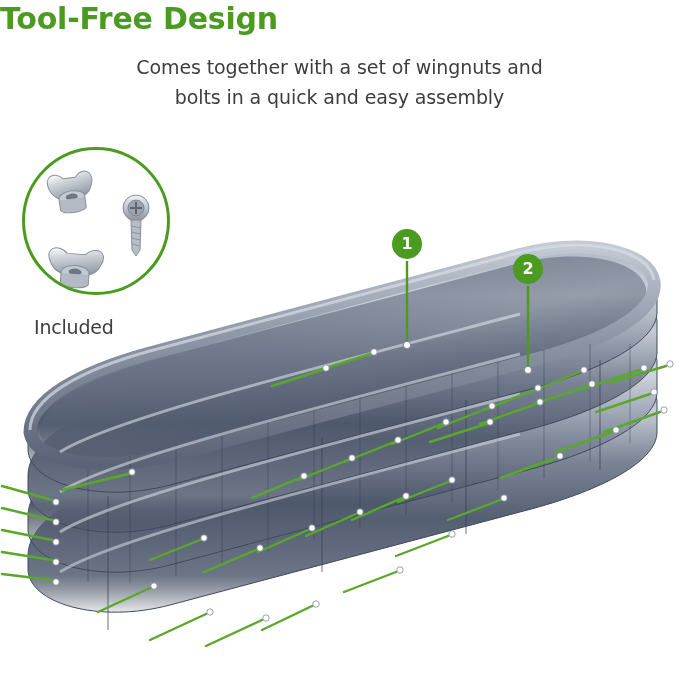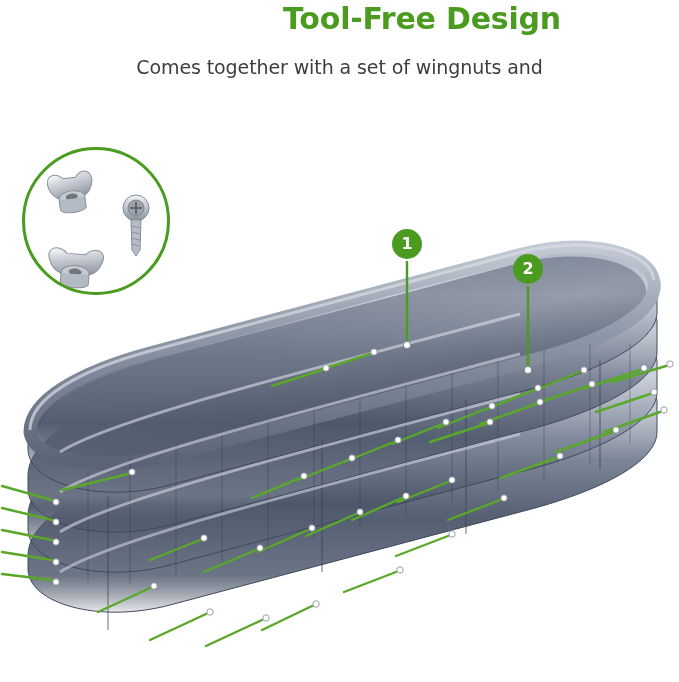--- a/index.html
+++ b/index.html
@@ -21,21 +21,21 @@
     height: 682px;
     background: #ffffff;
   }
 
   
   .headline {
     position: absolute;
     top: 0px;
     left: 0;
     width: 561px;
-    text-align: right;
+    text-align: left;
     color: #4a9b20;
     font-size: 30px;
     font-weight: bold;
     letter-spacing: -0.2px;
     line-height: 38px;
   }
   .subhead {
     position: absolute;
     top: 52px;
     left: 0;
@@ -95,20 +95,21 @@
 </style>
 </head>
 <body>
 
 <div class="stage">
 
   <div class="headline">Tool-Free Design</div>
 
   <div class="subhead">
     <div>Comes together with a set of wingnuts and</div>
+    <div>bolts in a quick and easy assembly</div>
   </div>
 
   <svg class="art" viewBox="0 0 679 682">
     <defs>
       <linearGradient id="tierGrad" x1="0" y1="0" x2="0" y2="1">
         <stop offset="0%" stop-color="#9aa3b3"></stop>
         <stop offset="18%" stop-color="#c6ccd6"></stop>
         <stop offset="38%" stop-color="#7d8697"></stop>
         <stop offset="62%" stop-color="#555f72"></stop>
         <stop offset="85%" stop-color="#6c7586"></stop>
@@ -375,18 +376,19 @@
         <ellipse cx="29" cy="27" rx="14" ry="7.5" fill="#c4cad2" stroke="#8a9099" stroke-width="1"></ellipse>
         <ellipse cx="29" cy="26" rx="6.5" ry="3.4" fill="#6f767f"></ellipse>
         <path d="M 15 28 L 15 38 C 18 43, 40 43, 43 38 L 43 28" fill="#b4bac3" stroke="#8a9099" stroke-width="1"></path>
       </g>
     </g>
   </svg>
 
   <div class="hw-circle"></div>
 
   <div class="hw-label">
+    <div>Included</div>
   </div>
 
   <div class="marker marker-1">1</div>
   <div class="marker marker-2">2</div>
 
 </div>
 
 </body></html>

